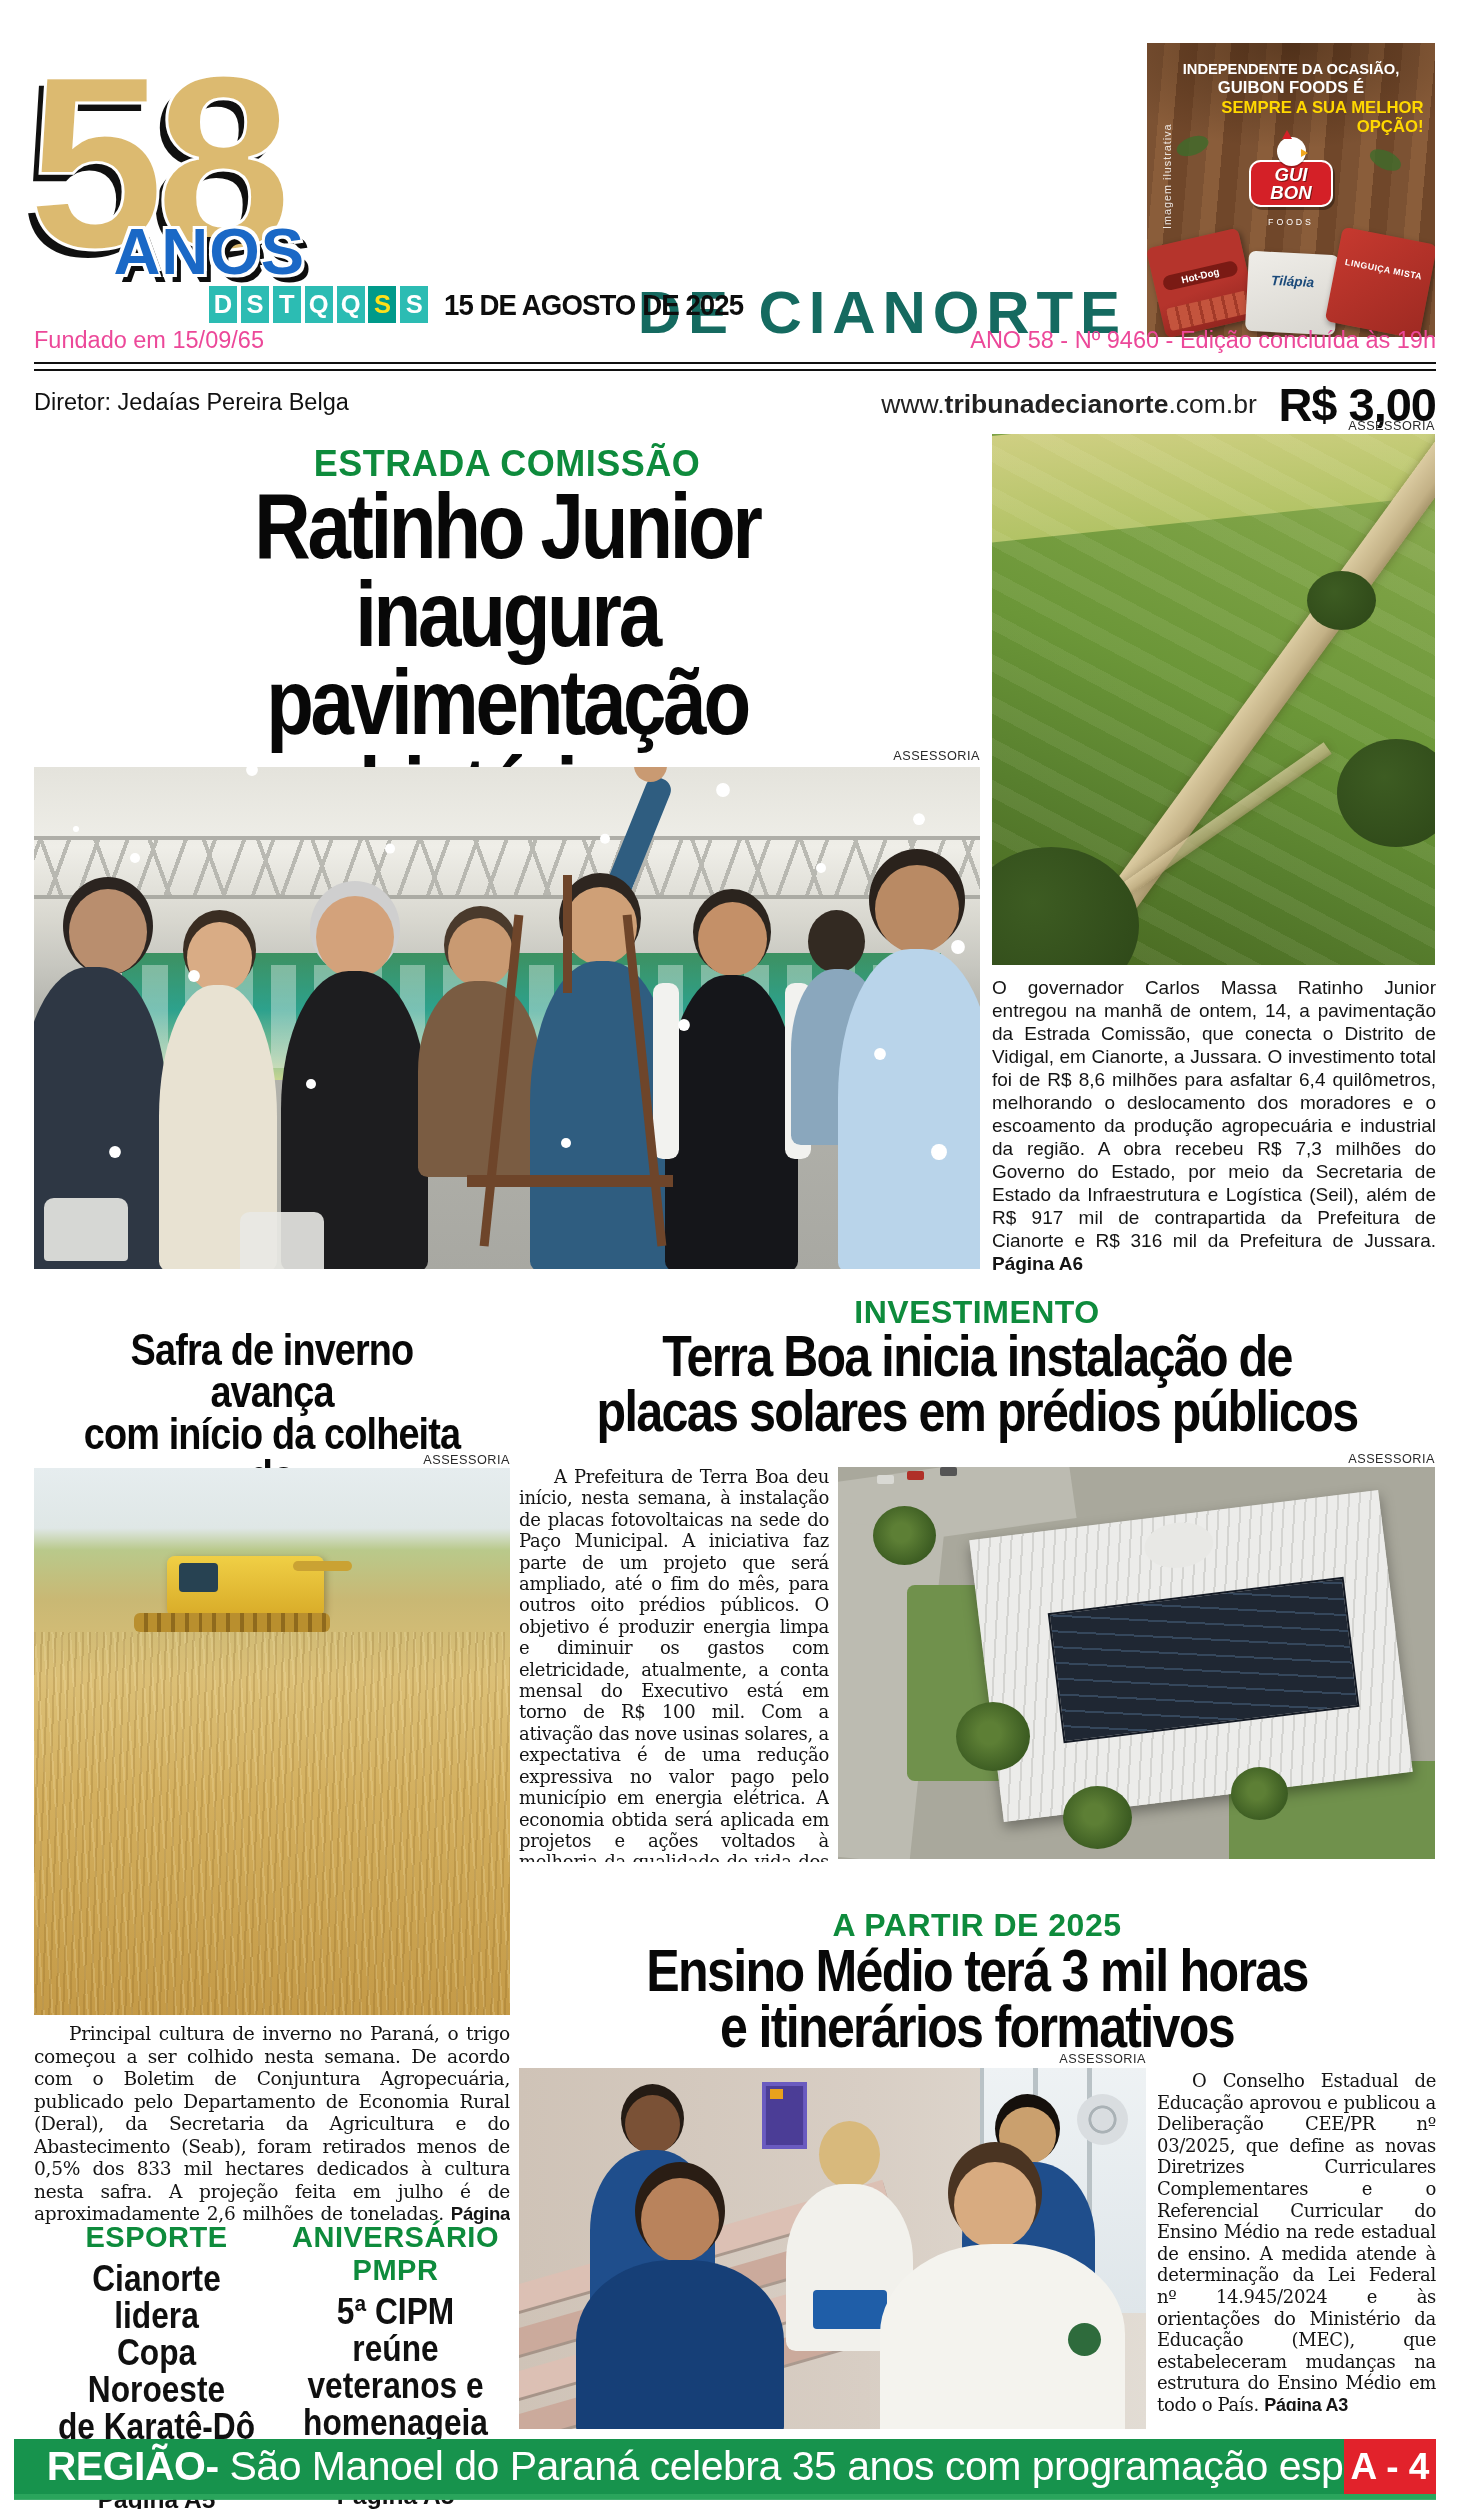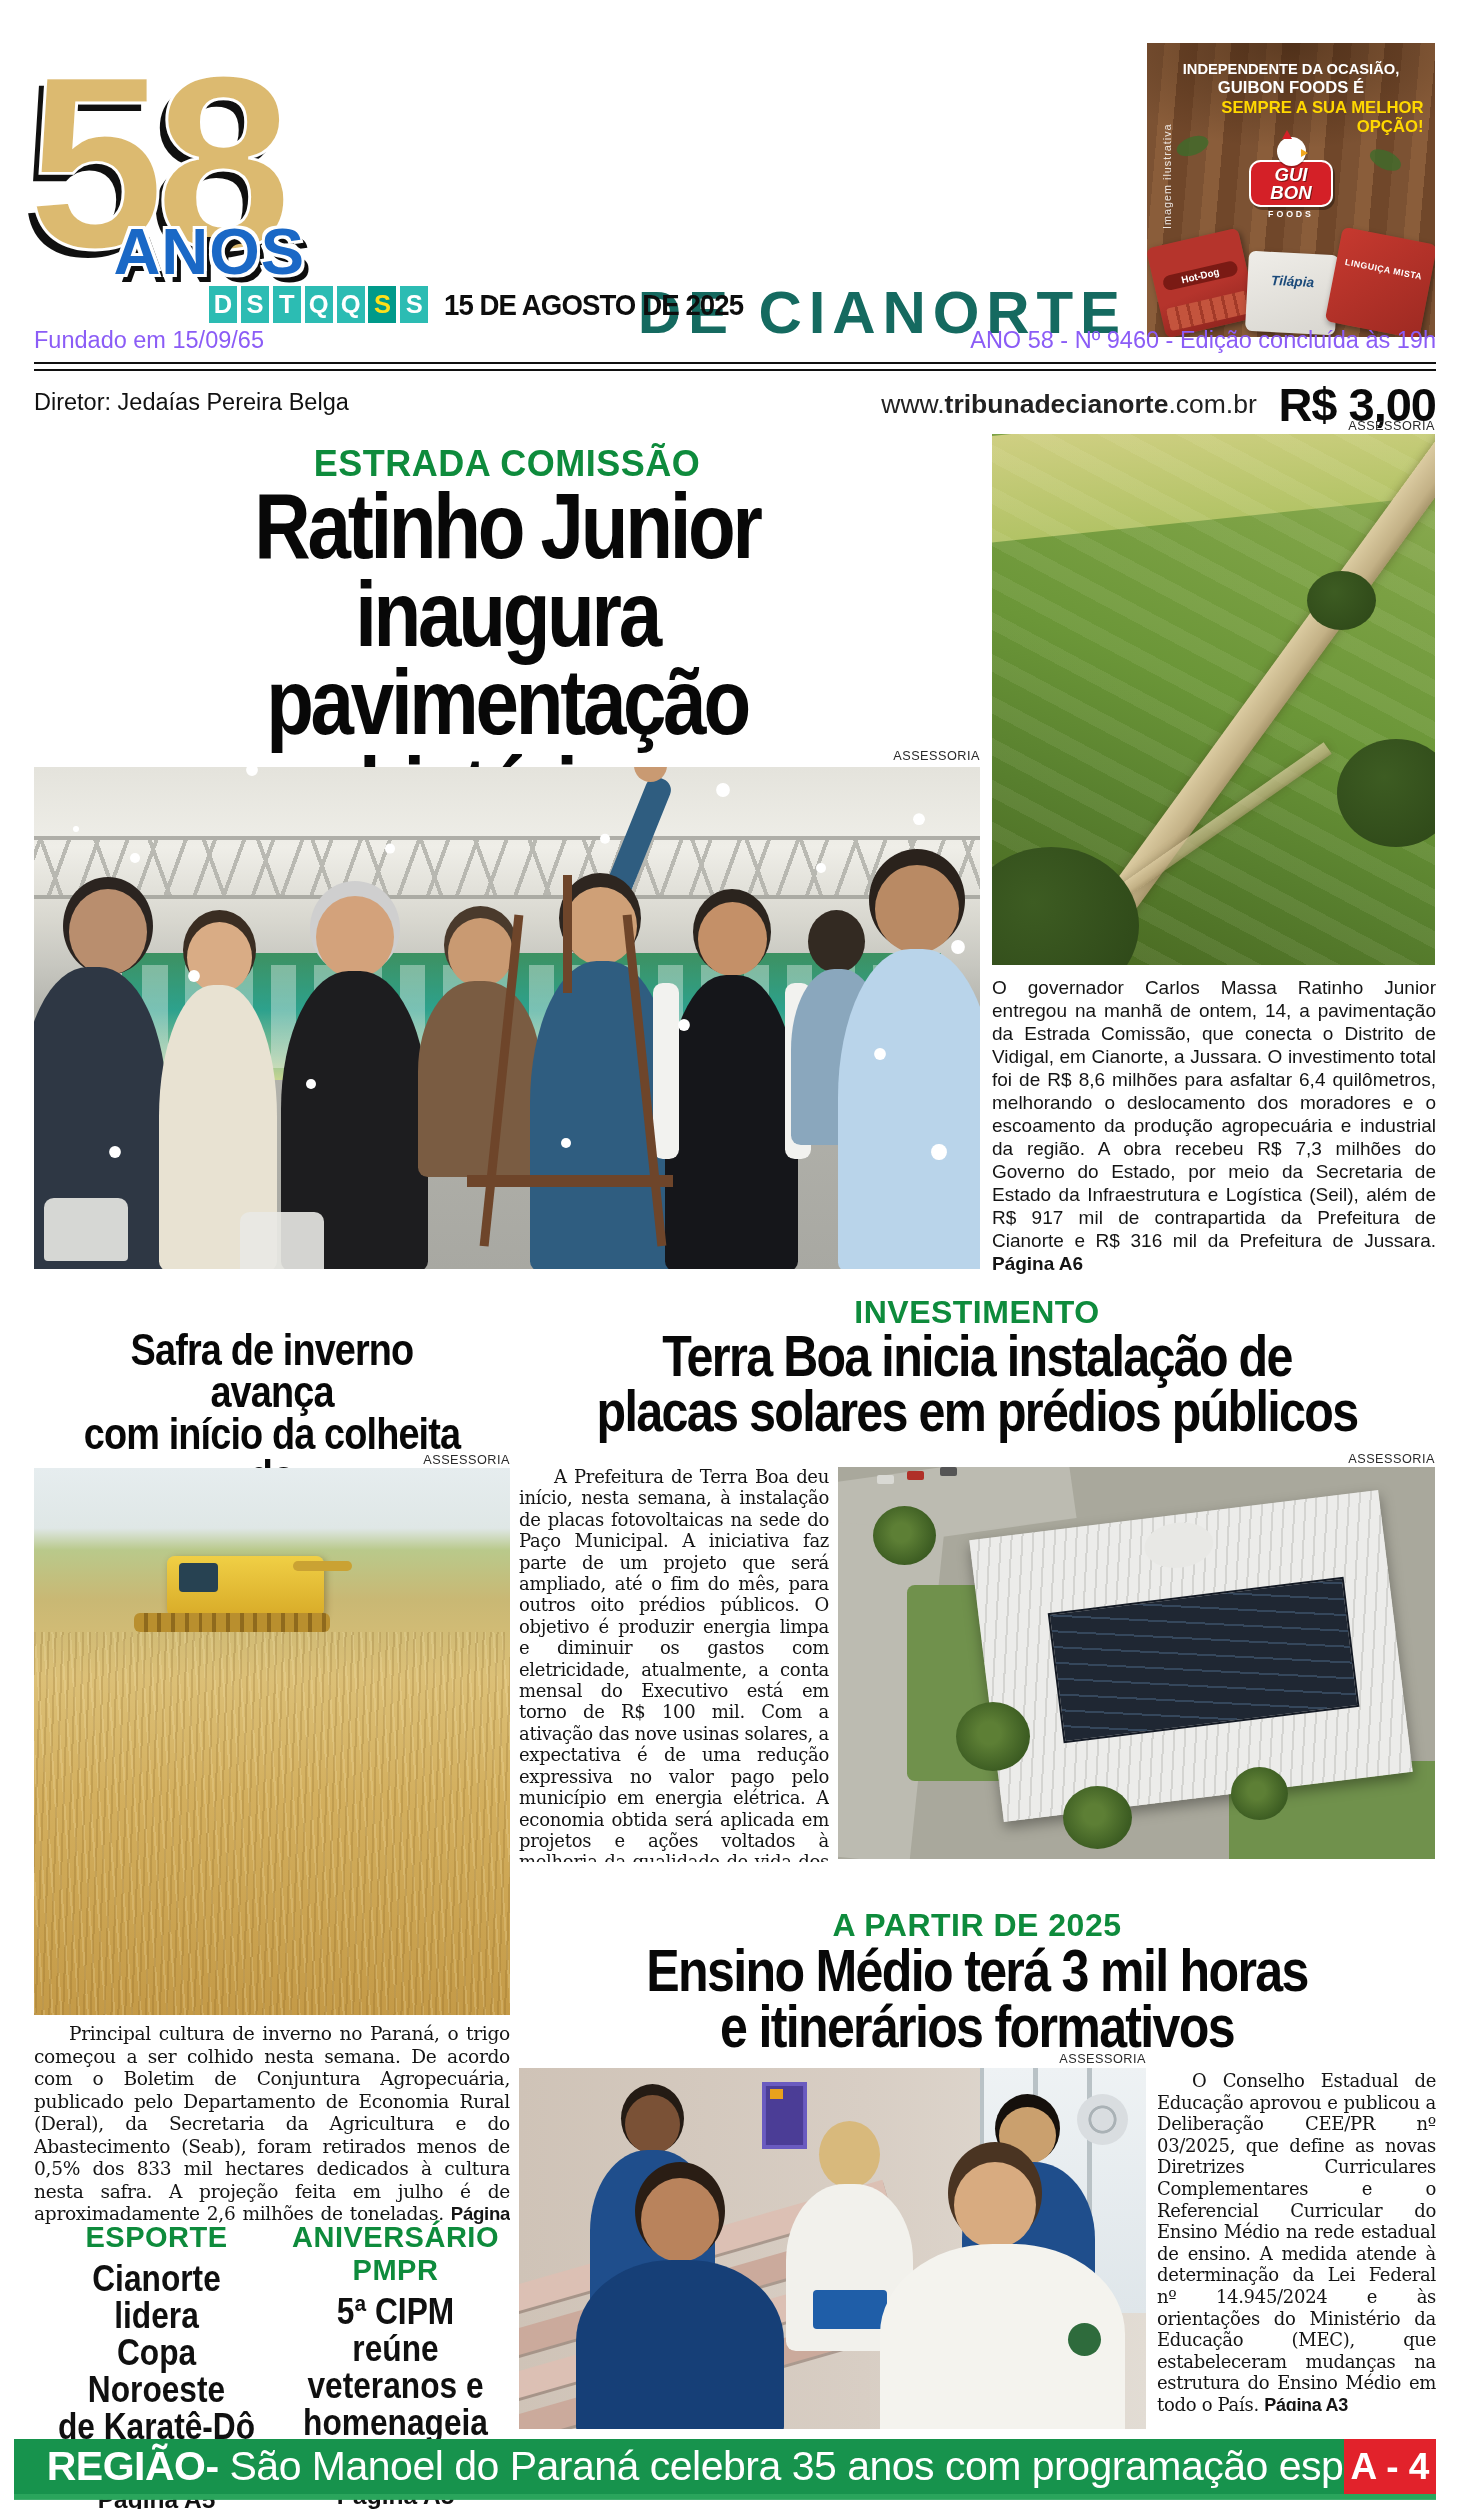--- a/index.html
+++ b/index.html
@@ -21,21 +21,21 @@
         text-shadow:-2.9px -2.9px 0 #fff,2.9px -2.9px 0 #fff,-2.9px 2.9px 0 #fff,2.9px 2.9px 0 #fff,6.9px 7.8px 0 #0d0d0d;}
   .subtitle{left:201px;top:278px;width:926px;text-align:right;font-size:60px;font-weight:700;
             color:#156a60;letter-spacing:6.9px;white-space:nowrap;}
   .daystrip{left:209px;top:286px;display:flex;align-items:center;gap:3.9px;}
   .daybox{width:28px;height:37px;background:#2cbcb3;color:#fff;font-size:25.5px;font-weight:700;
           display:flex;align-items:center;justify-content:center;}
   .daybox.hl{background:#009a8a;color:#ffe01a;}
   .datetxt{margin-left:11.8px;font-size:30px;font-weight:700;color:#0d0d0d;letter-spacing:-1px;
            transform:scaleX(.92);transform-origin:left center;white-space:nowrap;}
   .founded-row{left:34px;right:37px;top:327px;display:flex;justify-content:space-between;
-               font-size:23.5px;color:#8b5cf6;}
+               font-size:23.5px;color:#ec4899;}
   .double-rule{left:34px;right:37px;top:362px;height:4.9px;border-top:2.9px solid #101010;
                border-bottom:2.9px solid #101010;}
   .director-row{left:34px;right:37px;top:377px;display:flex;justify-content:space-between;align-items:flex-start;}
   .director{font-size:23.5px;padding-top:11.8px;}
   .price-group{display:flex;align-items:center;}
   .website{font-size:26.5px;color:#222;}
   .website b{font-weight:700;}
   .price{font-size:47px;font-weight:800;margin-left:21.6px;color:#0a0a0a;letter-spacing:-1px;}
 
   
@@ -53,21 +53,21 @@
   .chicken{width:29px;height:29px;border-radius:50%;background:#fff;margin:0 auto -5.9px;position:relative;
            box-shadow:0 2px 0 rgba(0,0,0,.25);}
   .comb{position:absolute;left:5.9px;top:-6.9px;width:0;height:0;border-left:5.9px solid transparent;
         border-right:5.9px solid transparent;border-bottom:9.8px solid #d42027;}
   .beak{position:absolute;right:-2.9px;top:11.8px;width:0;height:0;border-top:4.9px solid transparent;
         border-bottom:4.9px solid transparent;border-left:7.8px solid #f2a81d;}
   .gb-shield{background:#d42027;border:2.9px solid #fff;border-radius:11.8px;padding:3.9px 2px;
              box-shadow:2px 2.9px 0 rgba(0,0,0,.35);}
   .gb-shield div{color:#fff;font-weight:800;font-style:italic;font-size:18.6px;line-height:17.6px;
                  text-shadow:1px 1px 0 #7a1212;}
-  .gb-foods{margin-top:2px;font-size:8.8px;letter-spacing:2.9px;color:#fff;font-weight:700;}
+  .gb-foods{margin-top:10px;font-size:8.8px;letter-spacing:2.9px;color:#fff;font-weight:400;}
   .pack{position:absolute;border-radius:6.9px;box-shadow:2px 2.9px 5.9px rgba(0,0,0,.4);}
   .pack-hotdog{left:7.8px;top:194px;width:94px;height:92px;transform:rotate(-13deg);
                background:linear-gradient(170deg,#b5342c 0 55%,#8e241e);}
   .pack-hotdog .lbl{position:absolute;left:10%;top:34%;width:80%;background:#7a1a14;border-radius:9.8px;
                     color:#fff;font-size:9.8px;font-weight:700;text-align:center;padding:2px 0;}
   .pack-hotdog .sau{position:absolute;left:6%;bottom:6%;width:88%;height:26%;border-radius:3.9px;
                     background:repeating-linear-gradient(90deg,#c4543d 0 8.8px,#a33a28 8.8px 11.8px);}
   .pack-tilapia{left:100px;top:210px;width:90px;height:80px;transform:rotate(3deg);
                 background:linear-gradient(160deg,#efede8,#d8d6d0);}
   .pack-tilapia .lbl{position:absolute;left:6%;top:26%;width:88%;color:#1b4a7a;font-size:13.7px;

